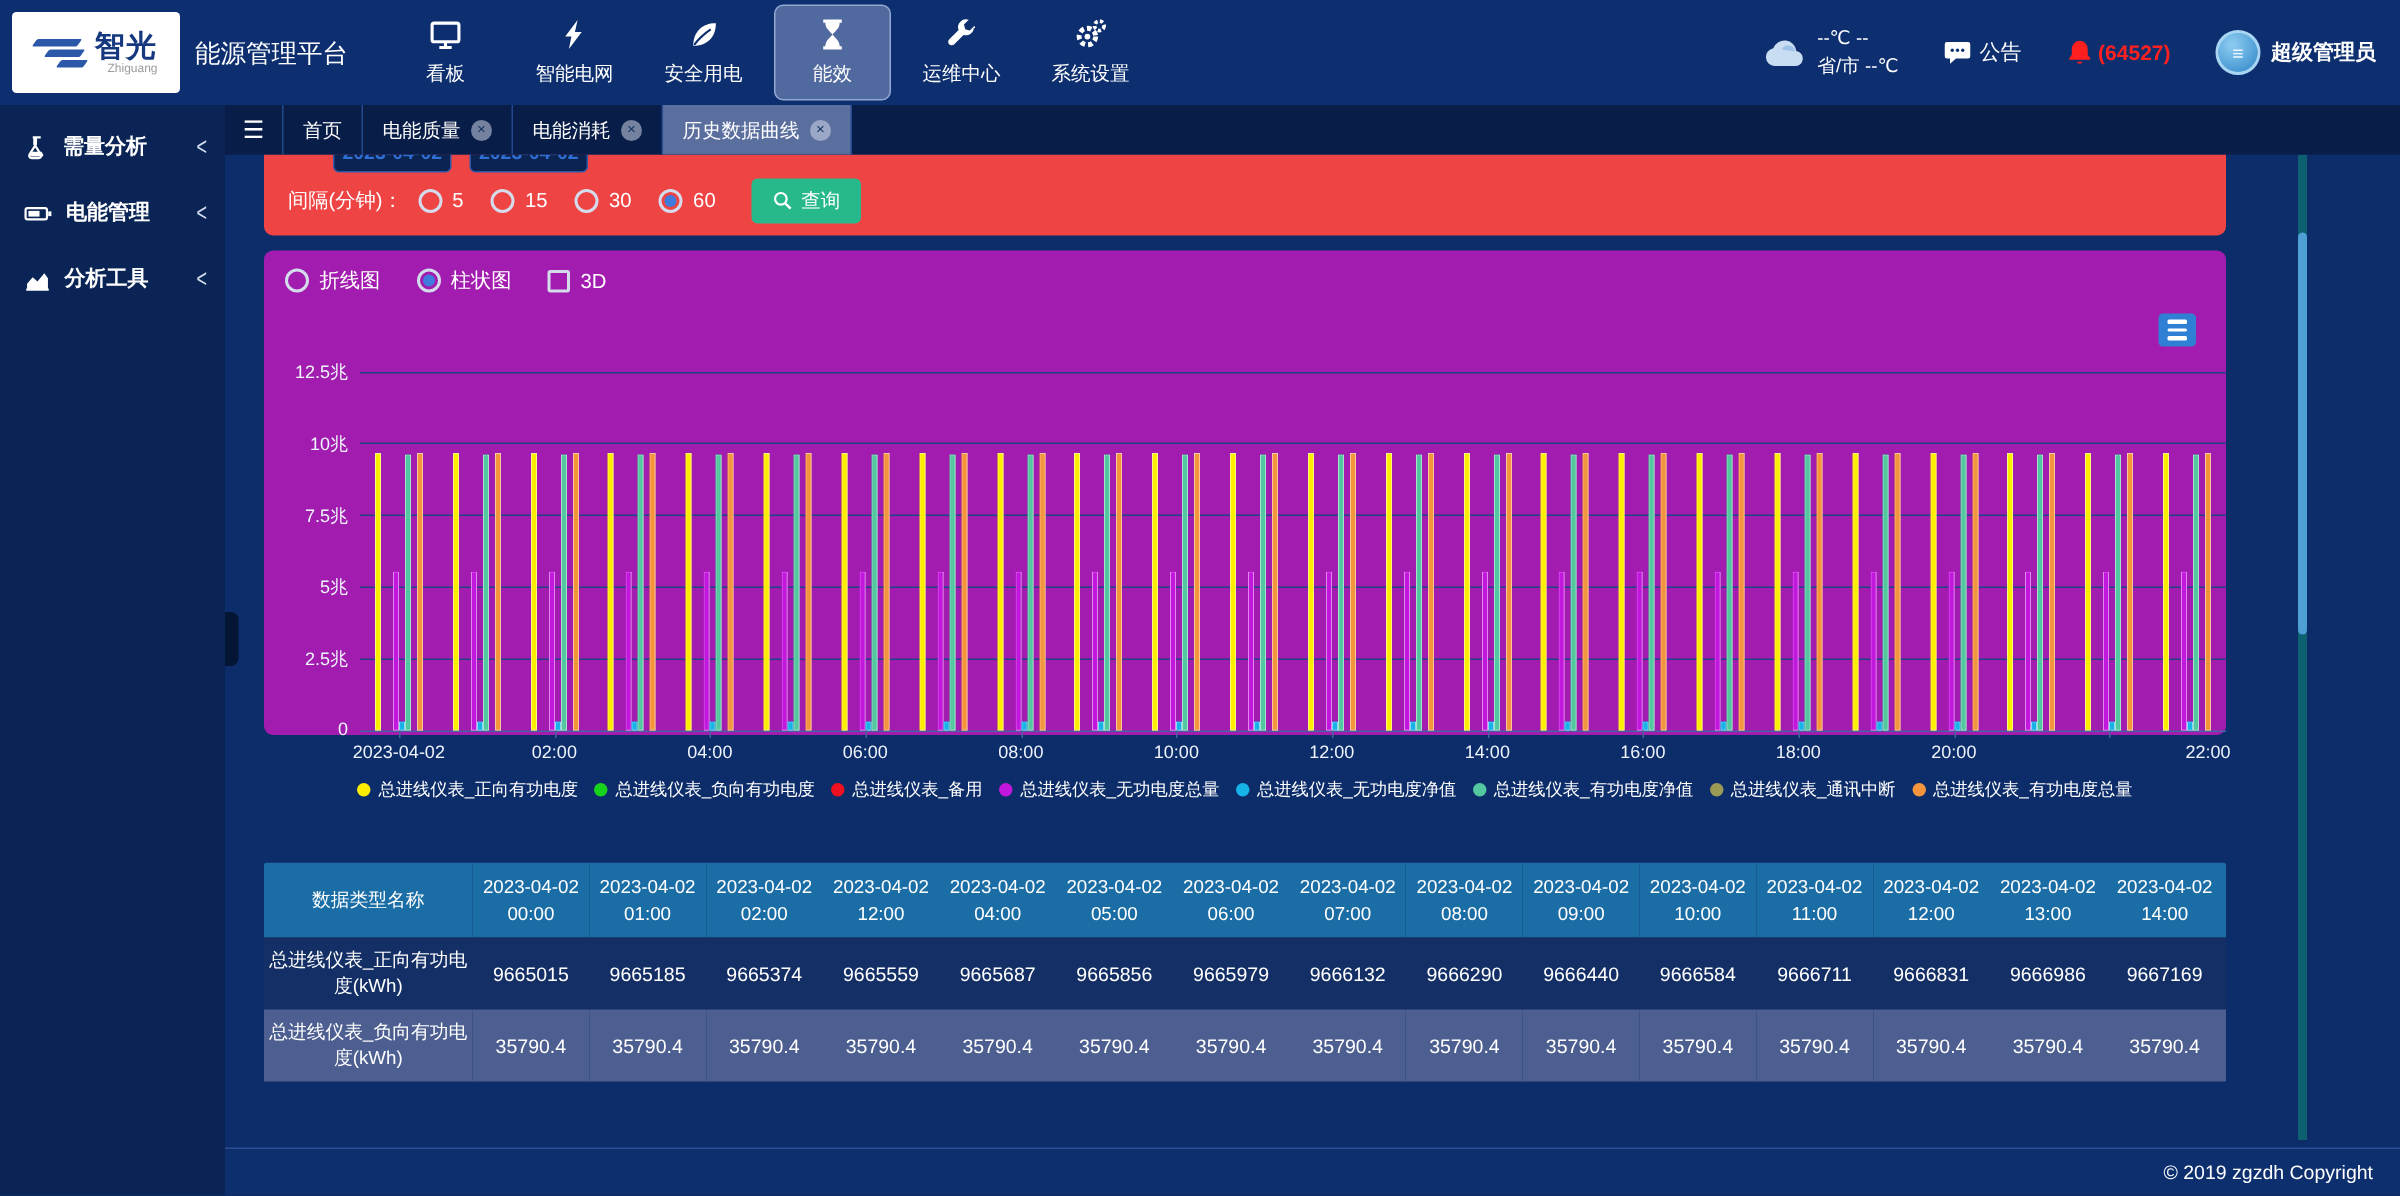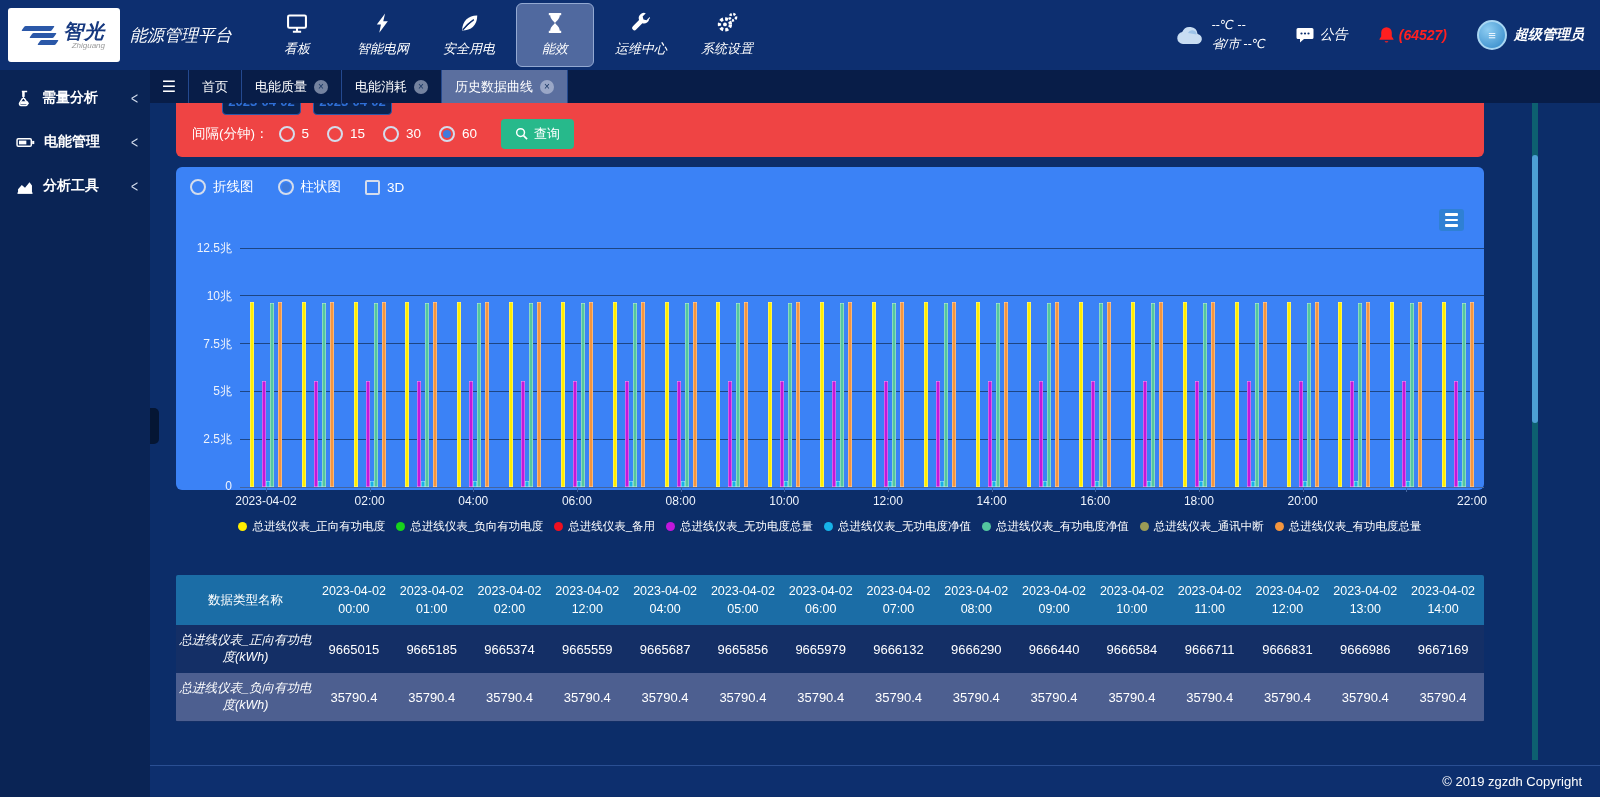--- a/index.html
+++ b/index.html
@@ -1,20 +1,20 @@
 <!DOCTYPE html>
 <html><head>
 <meta charset="utf-8">
 <style>
   html,body{margin:0;padding:0;}
   body{width:1600px;height:797px;position:relative;overflow:hidden;background:#0c2d69;
        font-family:"Liberation Sans","DejaVu Sans",sans-serif;color:#fff;}
   svg{display:block;}
   
-  .navbar{position:absolute;left:0;top:0;width:1600px;height:70px;background:#0d2f70;display:flex;align-items:center;z-index:5;font-style:italic;}
+  .navbar{position:absolute;left:0;top:0;width:1600px;height:70px;background:#0d2f70;display:flex;align-items:center;z-index:5;}
   .logo-box{width:112px;height:54px;background:#fff;border-radius:3px;margin:0 10px 0 8px;display:flex;align-items:center;justify-content:center;gap:6px;}
   .logo-mark{display:flex;flex-direction:column;gap:2px;}
   .logo-mark i{display:block;height:5px;background:#2b58a8;transform:skewX(-35deg);border-radius:1px;}
   .logo-mark i:nth-child(1){width:30px;margin-left:0;}
   .logo-mark i:nth-child(2){width:24px;margin-left:8px;}
   .logo-mark i:nth-child(3){width:18px;margin-left:16px;}
   .logo-text{display:flex;flex-direction:column;align-items:flex-end;line-height:1;}
   .logo-text b{color:#16387f;font-size:20px;letter-spacing:1px;}
   .logo-text small{color:#9a9a9a;font-size:8px;margin-top:1px;}
   .platform-title{font-size:17px;margin-right:26px;white-space:nowrap;}
@@ -48,42 +48,42 @@
   .filter-panel{left:26px;top:-20px;width:1308px;height:74px;background:#ef4444;}
   .clip-label{position:absolute;left:18px;top:4px;font-size:13px;}
   .date-input{position:absolute;top:4px;width:77px;height:26px;background:#0a2350;border:1px solid #2b57a8;border-radius:4px;color:#2f6fd6;font-weight:bold;font-size:13px;display:flex;align-items:center;justify-content:center;cursor:pointer;}
   .interval-row{position:absolute;left:16px;top:35px;height:31px;display:flex;align-items:center;gap:10px;font-size:13.5px;}
   .radio{width:16px;height:16px;min-width:16px;border:2px solid #d4dcec;border-radius:50%;box-sizing:border-box;position:relative;display:inline-block;cursor:pointer;}
   .radio.checked::after{content:"";position:absolute;left:2px;top:2px;width:8px;height:8px;border-radius:50%;background:#3f7bdc;}
   .checkbox{width:15px;height:15px;min-width:15px;border:2px solid #d4dcec;border-radius:2px;box-sizing:border-box;display:inline-block;cursor:pointer;}
   .opt{display:flex;align-items:center;gap:7px;cursor:pointer;}
   .query-btn{margin-left:14px;height:30px;padding:0 14px;background:#27b98b;border-radius:4px;display:flex;align-items:center;gap:6px;font-size:13px;cursor:pointer;}
   
-  .chart-panel{left:26px;top:64px;width:1308px;height:323px;background:#3b82f6;}
+  .chart-panel{left:26px;top:64px;width:1308px;height:323px;background:#a21caf;}
   .chart-opts{position:absolute;left:14px;top:11px;display:flex;gap:24px;align-items:center;font-size:13.5px;}
   .chart-title{position:absolute;left:0;top:42px;width:100%;text-align:center;font-size:16px;color:#e9effa;}
   .export-btn{position:absolute;right:20px;top:42px;width:25px;height:22px;background:#2f80d4;border-radius:3px;display:flex;flex-direction:column;justify-content:center;gap:3px;align-items:center;cursor:pointer;}
   .export-btn i{display:block;width:13px;height:2.5px;background:#fff;border-radius:1px;}
   .plot{position:absolute;left:64px;top:81px;width:1244px;height:239px;border-bottom:1px solid #44659f;}
   .gridline{position:absolute;left:0;width:100%;height:1px;background:#1d4584;}
   .ylabel{position:absolute;left:0;width:56px;text-align:right;font-size:12px;color:#eef3fc;}
   .xlabel{position:absolute;transform:translateX(-50%);font-size:12px;color:#eef3fc;white-space:nowrap;}
   .xtick{position:absolute;width:1px;height:5px;background:#44659f;}
   .bar{position:absolute;bottom:0;width:4px;box-shadow:inset 0 0 0 0.5px rgba(255,255,255,.65);}
   .legend{position:absolute;left:0;top:352px;width:100%;display:flex;justify-content:center;gap:11px;}
   .legend-item{display:flex;align-items:center;gap:5px;font-size:11.5px;cursor:pointer;white-space:nowrap;}
   .legend-dot{width:9px;height:9px;border-radius:50%;}
   
   .table-panel{left:26px;top:472px;width:1308px;height:147px;overflow:hidden;border-radius:2px;background:#142f66;}
   table{border-collapse:collapse;table-layout:fixed;width:1384px;}
   th{height:50px;background:#1b6da6;font-weight:normal;font-size:12.5px;line-height:1.45;text-align:center;padding:0 2px;}
   td{height:48px;text-align:center;font-size:13px;padding:0 2px;}
   tbody tr:nth-child(1){background:#142f66;}
   tbody tr:nth-child(2){background:#4d5f90;}
-  td.rowlabel{font-size:12.5px;line-height:1.4;font-style:italic;}
+  td.rowlabel{font-size:12.5px;line-height:1.4;}
   
   .v-track{position:absolute;left:1382px;top:0;width:6px;height:657px;background:#0d6070;}
   .v-thumb{position:absolute;left:1382px;top:52px;width:6px;height:268px;background:#4d9fd4;border-radius:3px;}
   .collapse-notch{position:absolute;left:0;top:305px;width:9px;height:36px;background:#051634;border-radius:0 5px 5px 0;cursor:pointer;}
   .footer{position:absolute;left:150px;top:765px;width:1450px;height:31px;border-top:1px solid #2a4f93;background:#0d2f6e;display:flex;align-items:center;justify-content:flex-end;padding-right:18px;box-sizing:border-box;font-size:13px;}
 </style>
 </head>
 <body>
 
 <header class="navbar">

